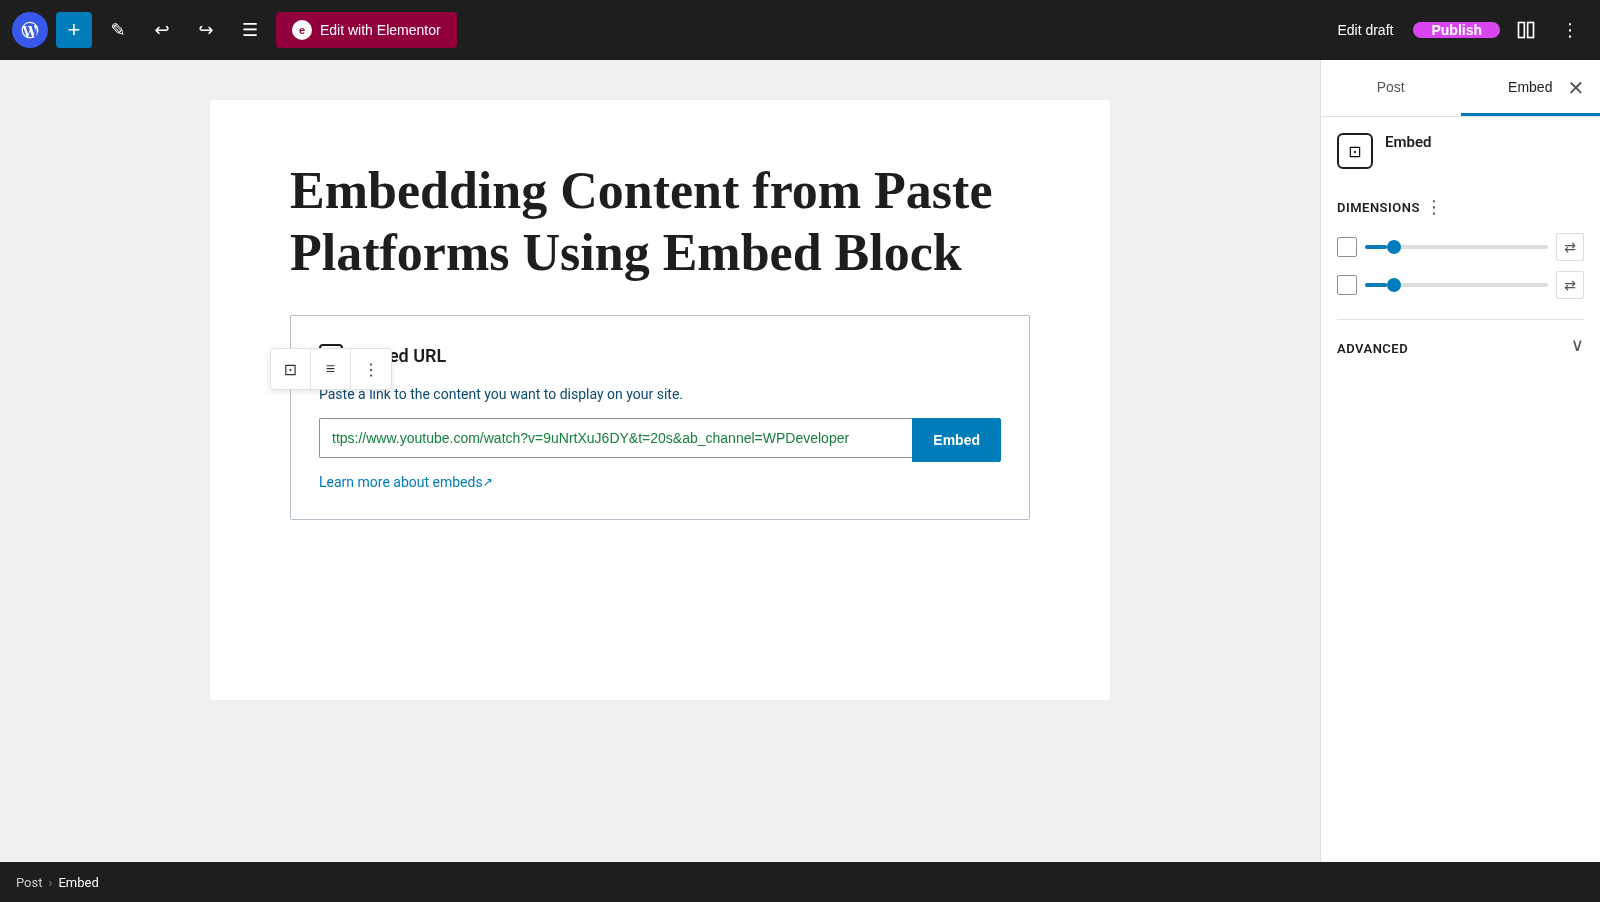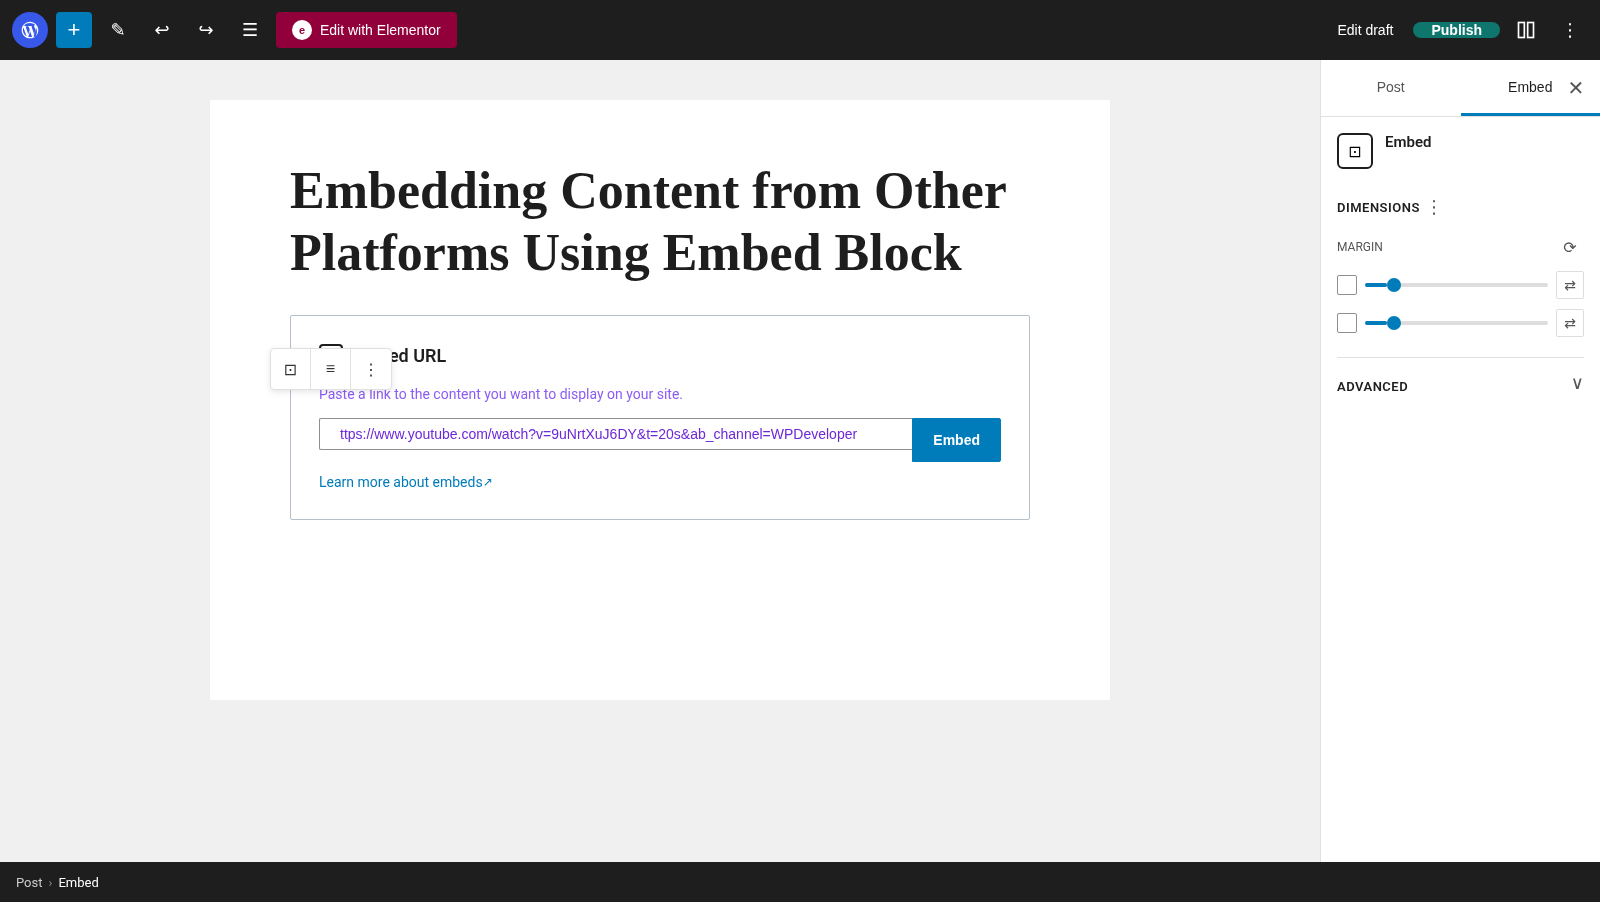--- a/index.html
+++ b/index.html
@@ -51,21 +51,21 @@
       border-radius: 50%;
       display: flex; align-items: center; justify-content: center;
       color: #92003b; font-size: 11px; font-weight: bold;
     }
     .topbar-spacer { flex: 1; }
     .save-draft-btn {
       background: none; border: none; color: #fff;
       font-size: 14px; cursor: pointer; padding: 8px 12px;
     }
     .publish-btn {
-      background: #0f766e; border: none; color: white;
+      background: #d946ef; border: none; color: white;
       padding: 0 18px; border-radius: 12px; font-size: 14px;
       font-weight: 600; cursor: pointer;
     }
     .topbar-icon-btn {
       background: none; border: none; color: #fff;
       width: 36px; height: 36px; border-radius: 4px;
       display: flex; align-items: center; justify-content: center;
       cursor: pointer; font-size: 18px;
     }
 
@@ -145,36 +145,36 @@
       display: flex; align-items: center; justify-content: center;
       font-size: 13px;
     }
     .embed-block-title {
       font-size: 18px;
       font-weight: 600;
       color: #1e1e1e;
     }
     .embed-block-desc {
       font-size: 14px;
-      color: #8b5cf6;
+      color: #0c4a6e;
       margin-bottom: 16px;
     }
     .embed-input-row {
       display: flex;
       gap: 0;
     }
     .embed-url-input {
       flex: 1;
-      height: 32px;
+      height: 40px;
       border: 1px solid #8c8f94;
       border-right: none;
       border-radius: 2px 0 0 2px;
-      padding: 0 20px;
+      padding: 0 12px;
       font-size: 14px;
-      color: #6d28d9;
+      color: #15803d;
       outline: none;
     }
     .embed-submit-btn {
       height: 44px;
       background: #007cba;
       border: 1px solid #007cba;
       color: white;
       padding: 0 20px;
       font-size: 14px;
       font-weight: 600;
@@ -405,21 +405,21 @@
       </svg>
   </button>
   <button class="topbar-icon-btn">⋮</button>
 </div>
 
 <div class="main-layout">
 
   <div class="editor-area">
     <div class="editor-content">
 
-      <h1 class="page-title">Embedding Content from Other Platforms Using Embed Block</h1>
+      <h1 class="page-title">Embedding Content from Paste Platforms Using Embed Block</h1>
 
       <div class="block-toolbar">
         <button class="block-tool-btn">
           <span>⊡</span>
         </button>
         <button class="block-tool-btn">
           <span>≡</span>
         </button>
         <button class="block-tool-btn">
           <span>⋮</span>
@@ -460,24 +460,20 @@
           <div class="block-info-name">Embed</div>
         </div>
       </div>
 
       <div class="dimensions-section">
         <div class="section-header">
           <span class="section-title">Dimensions</span>
           <button class="section-more-btn">⋮</button>
         </div>
 
-        <div class="margin-label">
-          <span>MARGIN</span>
-          <button class="margin-unlink-btn" title="Reset" style="border:none; font-size:16px;">⟳</button>
-        </div>
 
         <div class="margin-row">
           <div class="margin-input-box"></div>
           <div class="margin-slider-track">
             <div class="margin-slider-fill"></div>
             <div class="margin-slider-thumb"></div>
           </div>
           <button class="margin-unlink-btn" style="font-size:14px;">⇄</button>
         </div>
 

